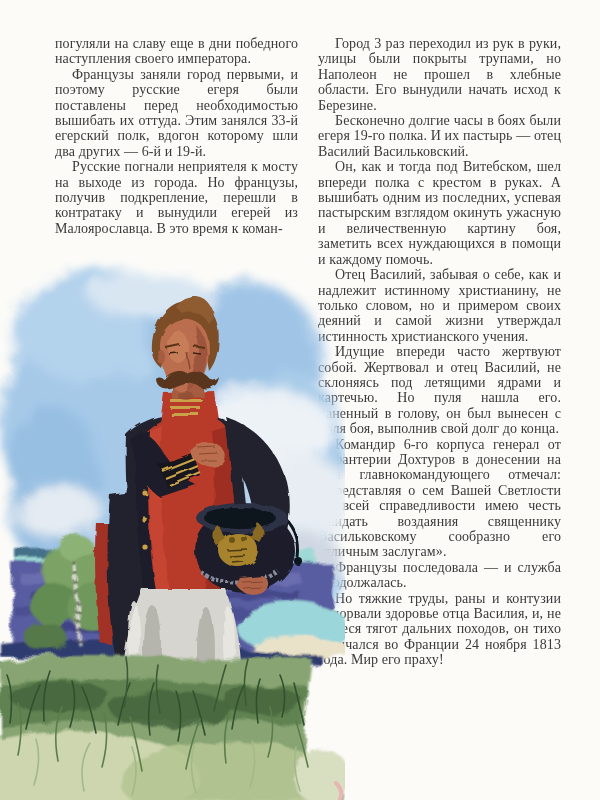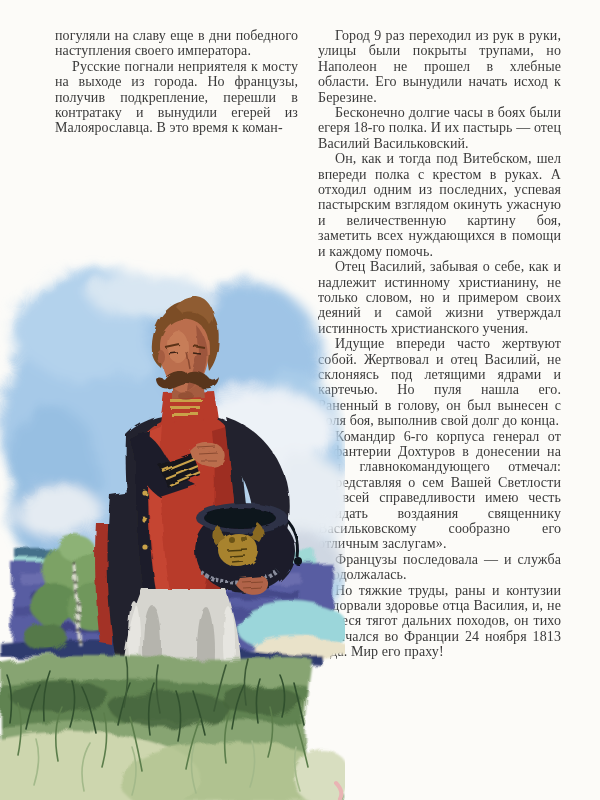--- a/index.html
+++ b/index.html
@@ -3,47 +3,48 @@
 <meta charset="utf-8">
 <style>
   html,body{margin:0;padding:0;}
   body{
     width:600px;height:800px;position:relative;overflow:hidden;
     background:#fcfbf8;
     font-family:"Liberation Serif","DejaVu Serif",serif;
   }
   .page{position:absolute;inset:0;}
   .col{
-    position:absolute;top:28px;width:243px;
+    position:absolute;top:36px;width:243px;
     font-size:14px;line-height:15.4px;color:#3a3a3a;
     text-align:justify;
     letter-spacing:0.1px;
   }
   .col-left{left:55px;}
   .col-right{left:318px;}
   .col p{margin:0;text-indent:17px;}
   .col p.cont{text-indent:0;}
   .illustration{
     position:absolute;left:0;top:255px;width:345px;height:545px;
   }
 </style>
 </head>
 <body>
 
 <div class="page">
 
   <div class="col col-left">
     <p class="cont">погуляли на славу еще в дни победного наступления своего императора.</p>
+    <p>Французы заняли город первыми, и поэтому русские егеря были поставлены перед необходимостью вышибать их оттуда. Этим занялся 33-й егерский полк, вдогон которому шли два других — 6-й и 19-й.</p>
     <p>Русские погнали неприятеля к мосту на выходе из города. Но французы, получив подкрепление, перешли в контратаку и вынудили егерей из Малоярославца. В это время к коман-</p>
   </div>
 
   <div class="col col-right">
-    <p>Город 9 раз переходил из рук в руки, улицы были покрыты трупами, но Наполеон не прошел в хлебные области. Его вынудили начать исход к Березине.</p>
-    <p>Бесконечно долгие часы в боях были егеря 18-го полка. И их пастырь — отец Василий Васильковский.</p>
-    <p>Он, как и тогда под Витебском, шел впереди полка с крестом в руках. А отходил одним из последних, успевая пастырским взглядом окинуть ужасную и величественную картину боя, заметить всех нуждающихся в помощи и каждому помочь.</p>
+    <p>Город 3 раз переходил из рук в руки, улицы были покрыты трупами, но Наполеон не прошел в хлебные области. Его вынудили начать исход к Березине.</p>
+    <p>Бесконечно долгие часы в боях были егеря 19-го полка. И их пастырь — отец Василий Васильковский.</p>
+    <p>Он, как и тогда под Витебском, шел впереди полка с крестом в руках. А вышибать одним из последних, успевая пастырским взглядом окинуть ужасную и величественную картину боя, заметить всех нуждающихся в помощи и каждому помочь.</p>
     <p>Отец Василий, забывая о себе, как и надлежит истинному христианину, не только словом, но и примером своих деяний и самой жизни утверждал истинность христианского учения.</p>
     <p>Идущие впереди часто жертвуют собой. Жертвовал и отец Василий, не склоняясь под летящими ядрами и картечью. Но пуля нашла его. Раненный в голову, он был вынесен с поля боя, выполнив свой долг до конца.</p>
     <p>Командир 6-го корпуса генерал от инфантерии Дохтуров в донесении на имя главнокомандующего отмечал: «Представляя о сем Вашей Светлости по всей справедливости имею честь ожидать воздаяния священнику Васильковскому сообразно его отличным заслугам».</p>
     <p>Французы последовала — и служба продолжалась.</p>
     <p>Но тяжкие труды, раны и контузии подорвали здоровье отца Василия, и, не вынеся тягот дальних походов, он тихо скончался во Франции 24 ноября 1813 года. Мир его праху!</p>
   </div>
 
   <svg class="illustration" viewBox="0 0 345 545" role="img" aria-label="Акварель: полковой священник в красно-чёрном мундире стоит на коленях в высокой траве на берегу реки, прижав правую руку к груди и держа в левой руке кивер с золотым двуглавым орлом; позади — синее небо с облаками, берёзка и сине-фиолетовая вода">
     <defs>
       <filter id="wcsoft" x="-25%" y="-25%" width="150%" height="150%">

